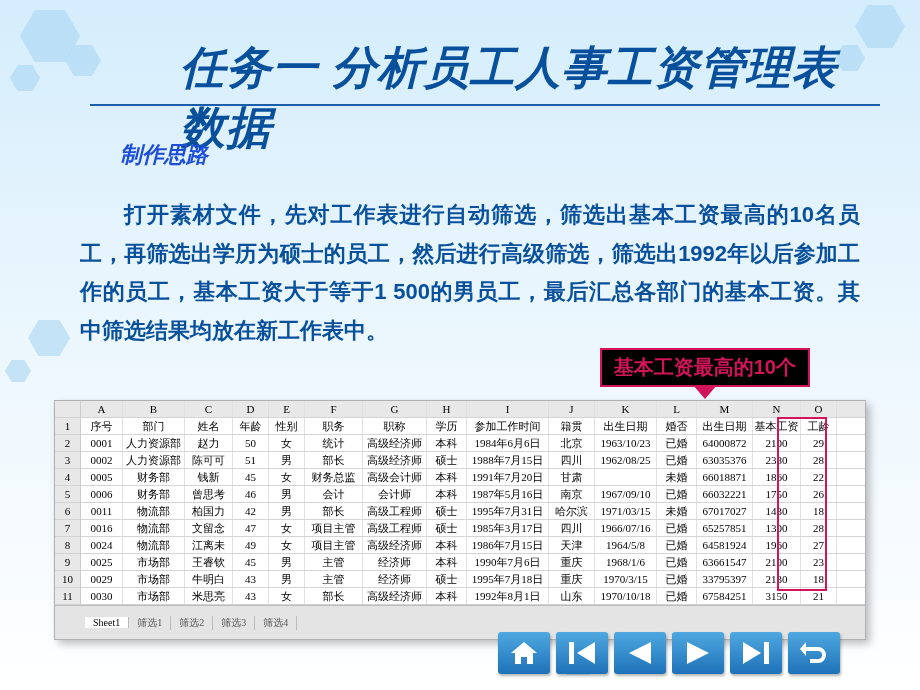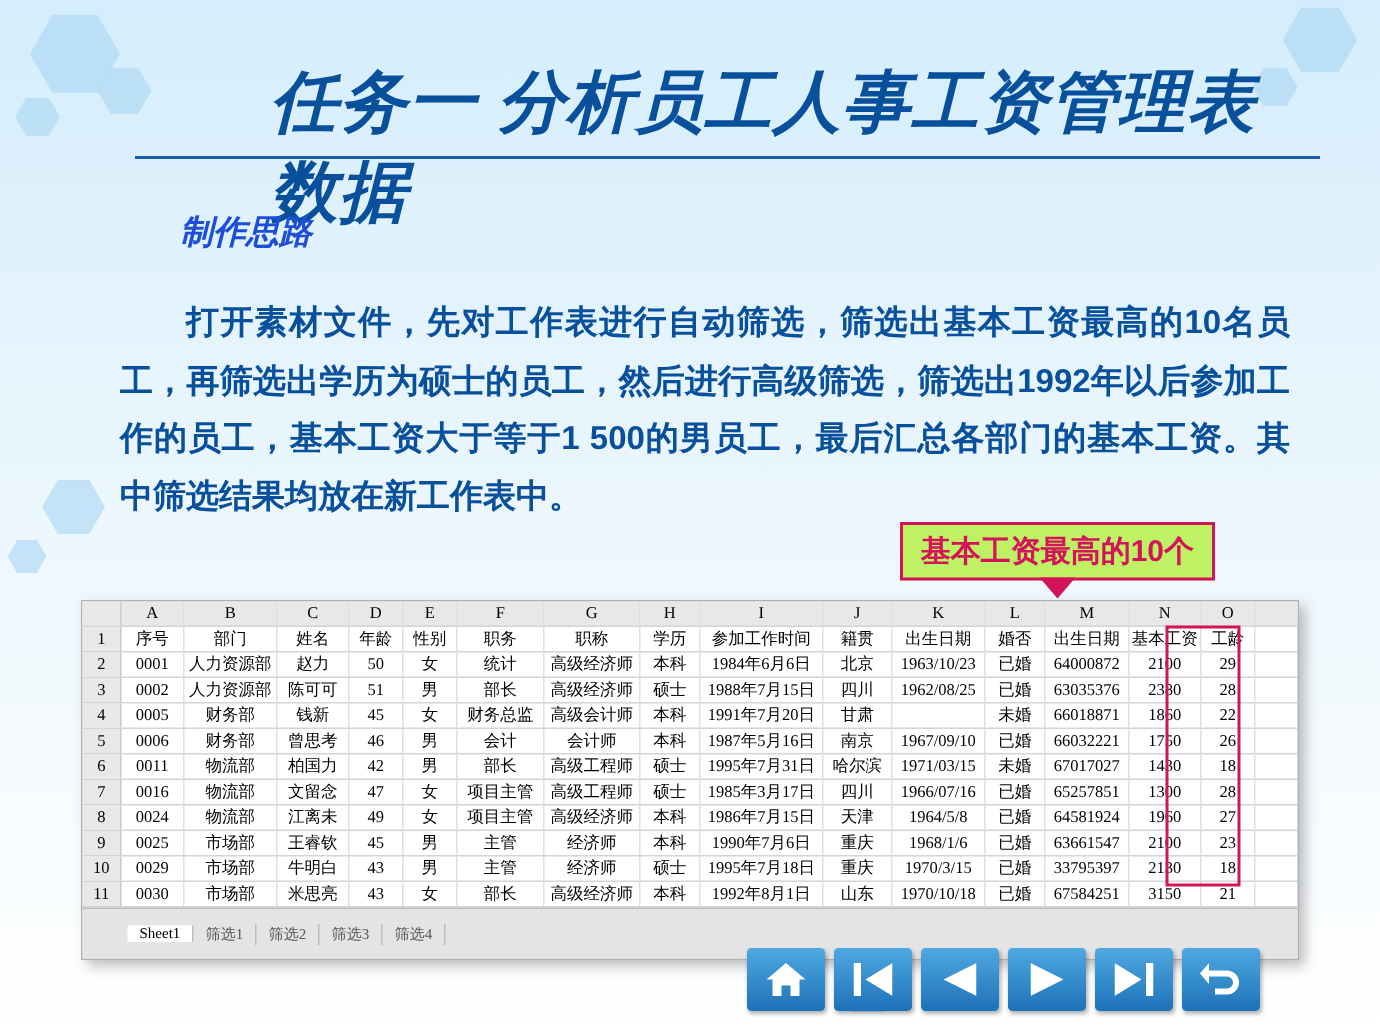--- a/index.html
+++ b/index.html
@@ -67,21 +67,21 @@
   }
   .callout {
     position: absolute;
     top: 348px;
     right: 110px;
     color: #d4145a;
     font-size: 20px;
     font-weight: 700;
     border: 2px solid #d4145a;
     padding: 4px 12px;
-    background: #bef264;
+    background: #000000;
   }
   .callout::after {
     content: "";
     position: absolute;
     bottom: -14px; left: 50%;
     transform: translateX(-50%);
     border-left: 12px solid transparent;
     border-right: 12px solid transparent;
     border-top: 14px solid #d4145a;
   }

